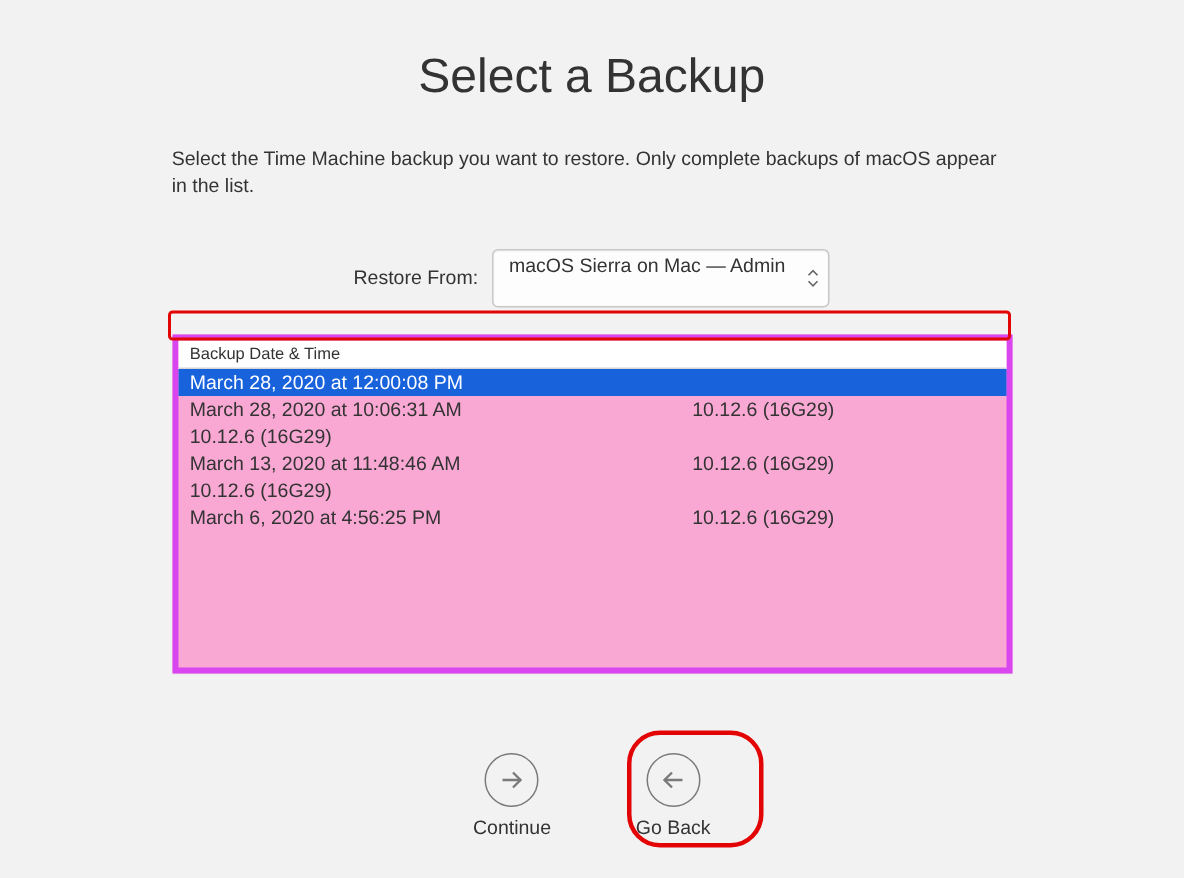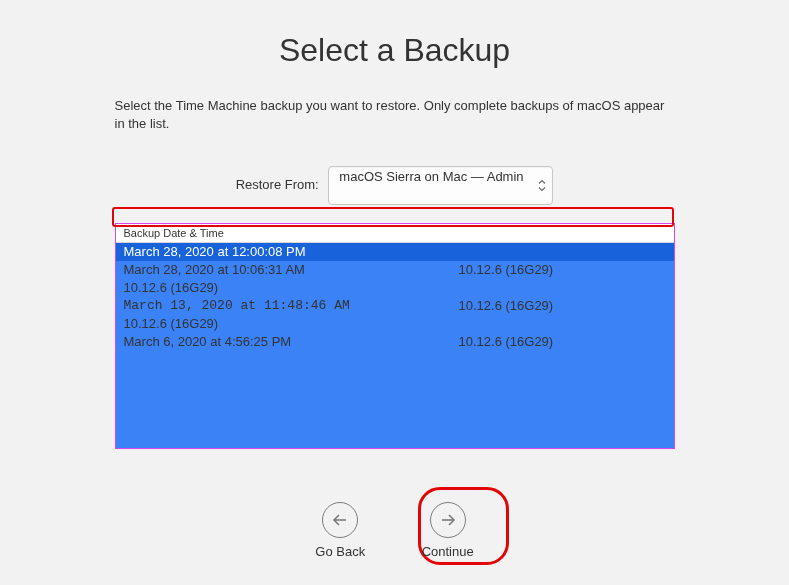--- a/index.html
+++ b/index.html
@@ -56,22 +56,22 @@
       right: 6px;
       top: 50%;
       transform: translateY(-50%);
       font-size: 9px;
       color: #666;
       line-height: 7px;
     }
     .table-wrap {
       margin: 0 auto;
       width: 560px;
-      background: #3b82f6;
-      border: 1px solid #d946ef;
+      background: #f9a8d4;
+      border: 4px solid #d946ef;
       height: 226px;
       position: relative;
       box-shadow: 0 1px 0 rgba(0,0,0,0.02);
     }
     .table-header {
       display: flex;
       font-size: 11px;
       color: #333;
       background: #fff;
       border-bottom: 1px solid #d6d6d6;
@@ -166,48 +166,48 @@
         <div class="cell col-ver">10.12.6 (16G29)</div>
       </div>
       <div class="row">
         <div class="cell col-date" style="width: 335px;">March 28, 2020 at 10:06:31 AM</div>
         <div class="cell col-ver">10.12.6 (16G29)</div>
       </div>
       <div class="row">
         <div class="cell col-ver">10.12.6 (16G29)</div>
       </div>
       <div class="row">
-        <div class="cell col-date" style="width: 335px; font-family: Liberation Mono, monospace;">March 13, 2020 at 11:48:46 AM</div>
+        <div class="cell col-date" style="width: 335px;">March 13, 2020 at 11:48:46 AM</div>
         <div class="cell col-ver">10.12.6 (16G29)</div>
       </div>
       <div class="row">
         <div class="cell col-ver">10.12.6 (16G29)</div>
       </div>
       <div class="row">
         <div class="cell col-date" style="width: 335px;">March 6, 2020 at 4:56:25 PM</div>
         <div class="cell col-ver">10.12.6 (16G29)</div>
       </div>
     </div>
 </div>
 
 <div class="highlight-selected" style="left:112px; top:207px; width:562px; height:20px;"></div>
 <div class="highlight-continue" style="left:418px; top:487px; width:91px; height:78px;"></div>
 
 <div class="footer">
+  <div class="btn">
+    <div class="circle">
+      <svg width="20" height="20" viewBox="0 0 20 20">
+        <line x1="4" y1="10" x2="16" y2="10"></line>
+        <polyline points="11,5 16,10 11,15"></polyline>
+      </svg>
+    </div>
+    <div class="label">Continue</div>
+  </div>
   <div class="btn">
     <div class="circle">
       <svg width="20" height="20" viewBox="0 0 20 20">
         <line x1="16" y1="10" x2="4" y2="10"></line>
         <polyline points="9,5 4,10 9,15"></polyline>
       </svg>
     </div>
     <div class="label">Go Back</div>
   </div>
-  <div class="btn">
-    <div class="circle">
-      <svg width="20" height="20" viewBox="0 0 20 20">
-        <line x1="4" y1="10" x2="16" y2="10"></line>
-        <polyline points="11,5 16,10 11,15"></polyline>
-      </svg>
-    </div>
-    <div class="label">Continue</div>
-  </div>
 </div>
 
 </body></html>

